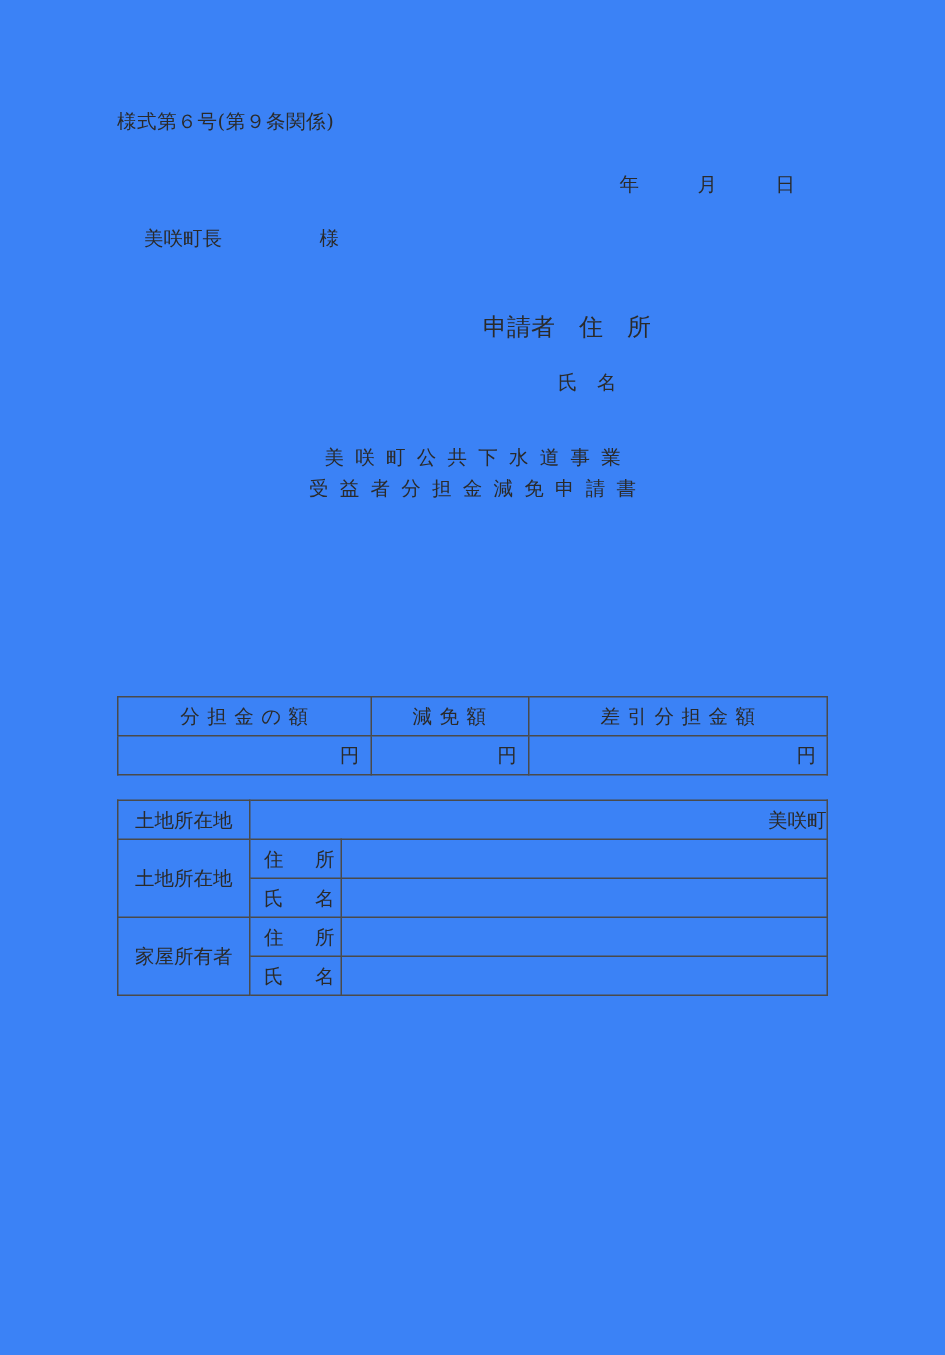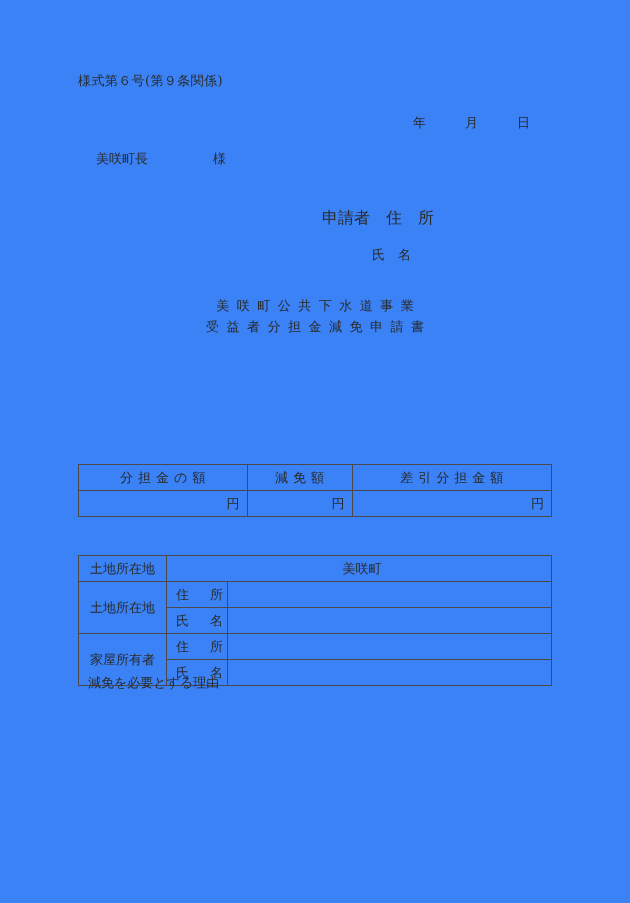--- a/index.html
+++ b/index.html
@@ -117,37 +117,37 @@
     height: 25px;
   }
   #amount-table td.amt {
     text-align: right;
     padding-right: 7px;
     height: 25px;
   }
 
   #property-table {
     left: 78px;
-    top: 555px;
+    top: 533px;
     width: 474px;
   }
   #property-table td.rowlabel {
     text-align: center;
     width: 87px;
     height: 25px;
   }
   #property-table td.sublabel {
     text-align: right;
     width: 60px;
     letter-spacing: 4px;
     text-indent: 4px;
     height: 25px;
   }
   #property-table td.value {
-    text-align: center;
+    text-align: right;
     padding-left: 6px;
     height: 25px;
     margin-left: 12px;
   }
 
   .reason {
     left: 88px;
     top: 674px;
     font-size: 13px;
   }
@@ -208,15 +208,14 @@
         <td class="sublabel">住　所</td>
         <td class="value"></td>
       </tr>
       <tr>
         <td class="sublabel">氏　名</td>
         <td class="value"></td>
       </tr>
     </tbody>
   </table>
 
-  <div class="abs reason">減免を必要とする理由</div>
 
 </div>
 
 </body></html>

